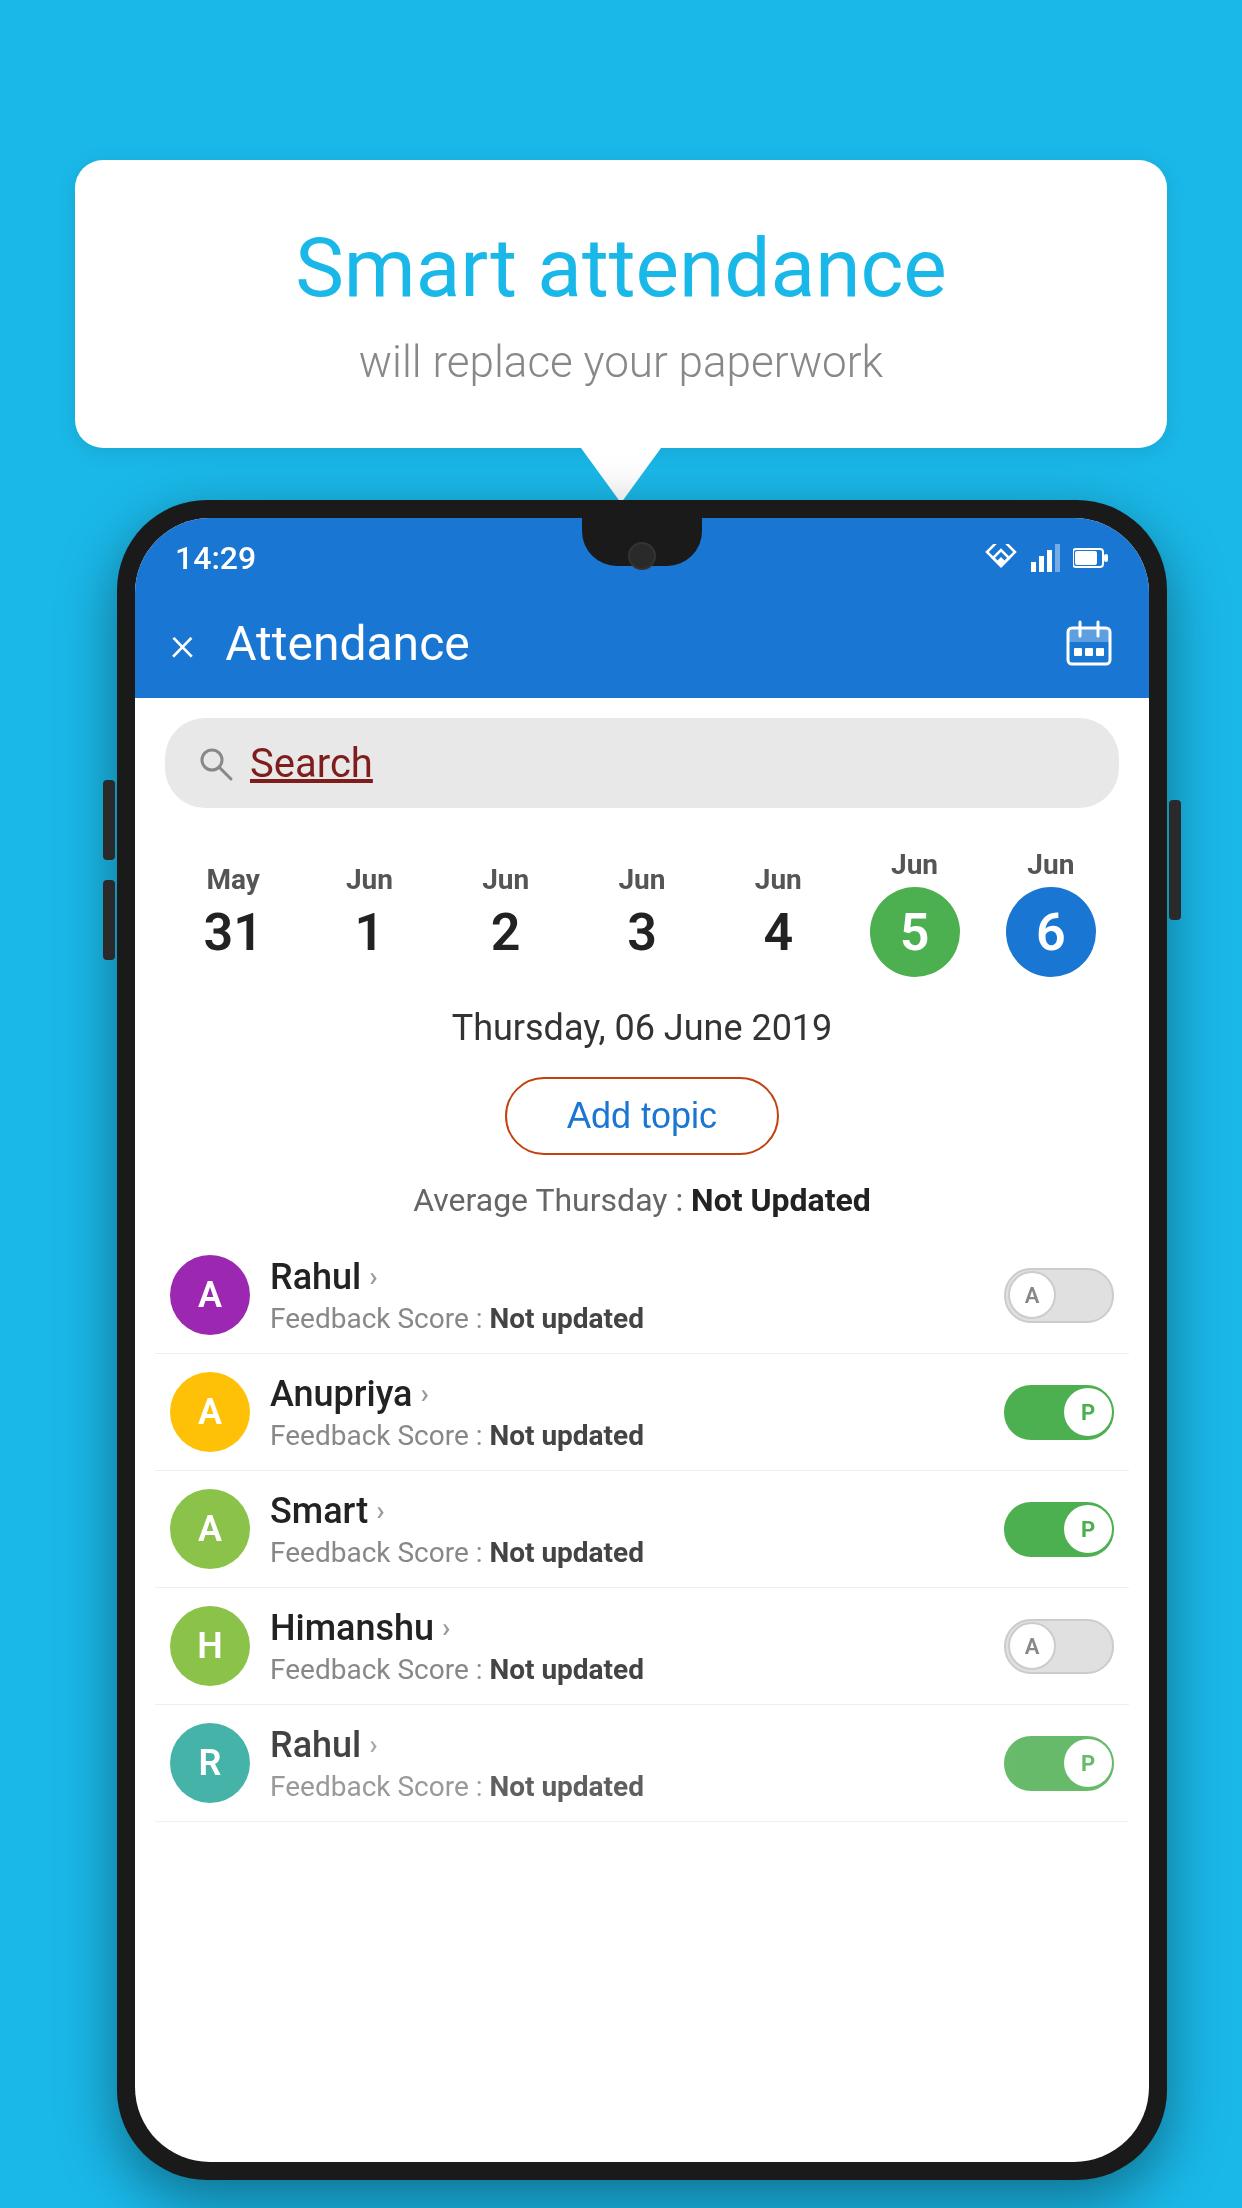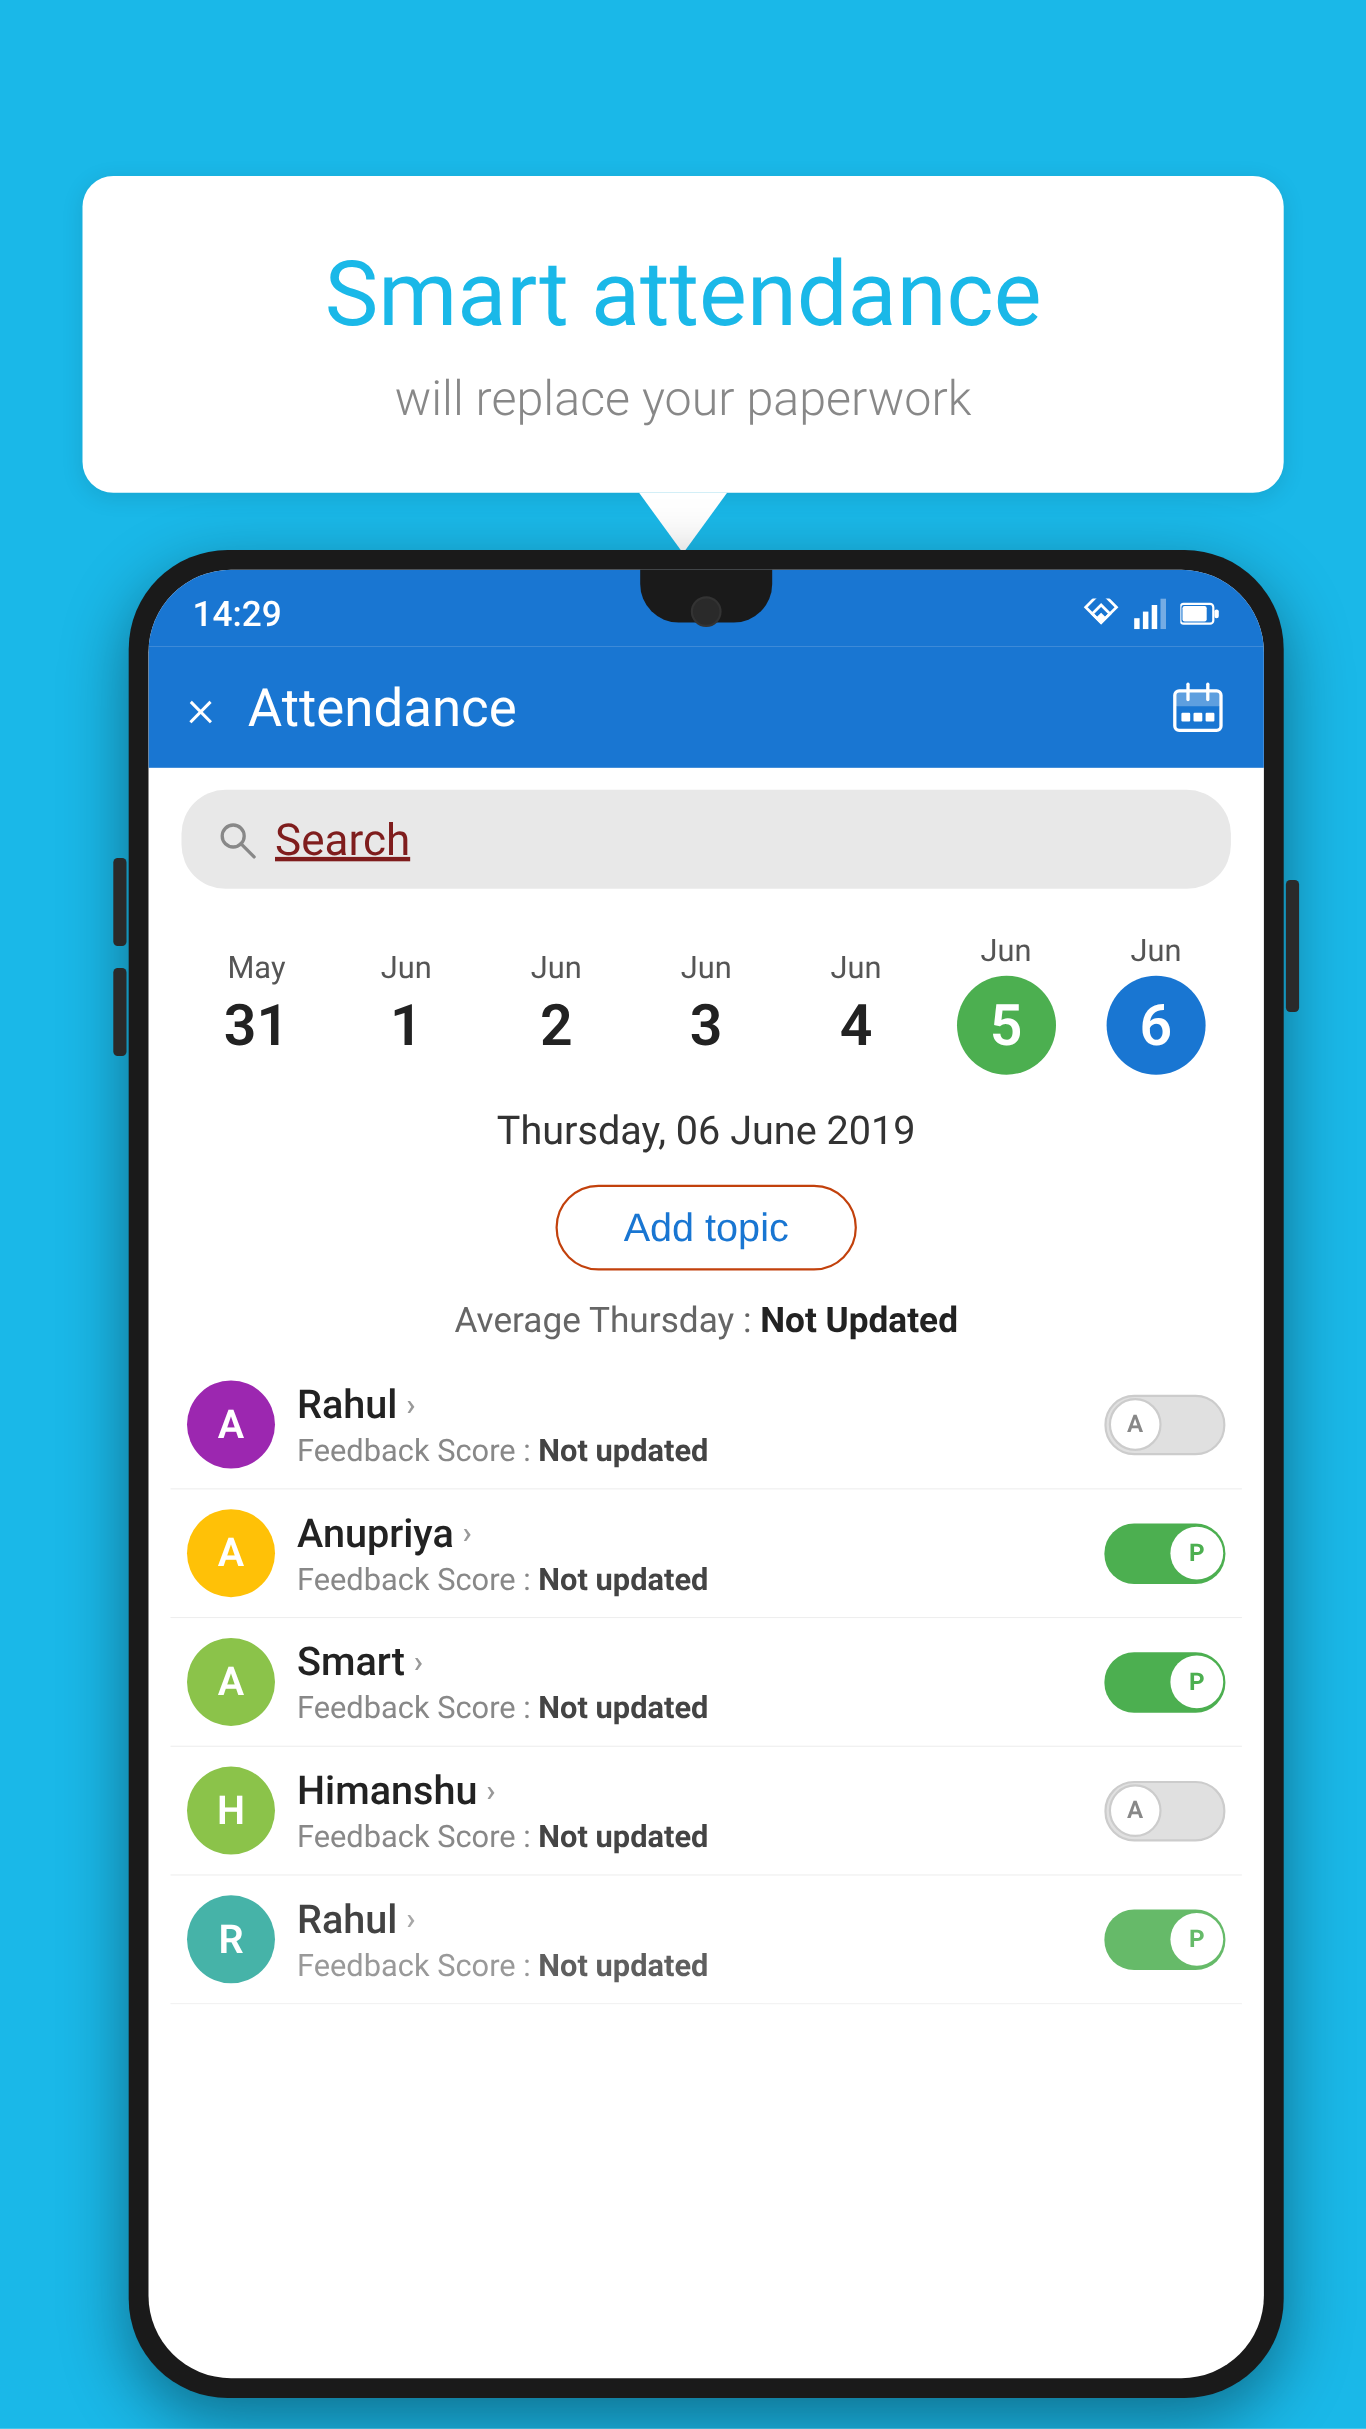--- a/index.html
+++ b/index.html
@@ -187,21 +187,21 @@
       flex: 1;
       display: flex;
       flex-direction: column;
       align-items: center;
       gap: 6px;
     }
 
     .date-month {
       font-size: 28px;
       color: #555;
-      font-weight: 400;
+      font-weight: 700;
     }
 
     .date-day {
       font-size: 52px;
       font-weight: 600;
       color: #222;
     }
 
     .date-circle-green {
       width: 90px;

